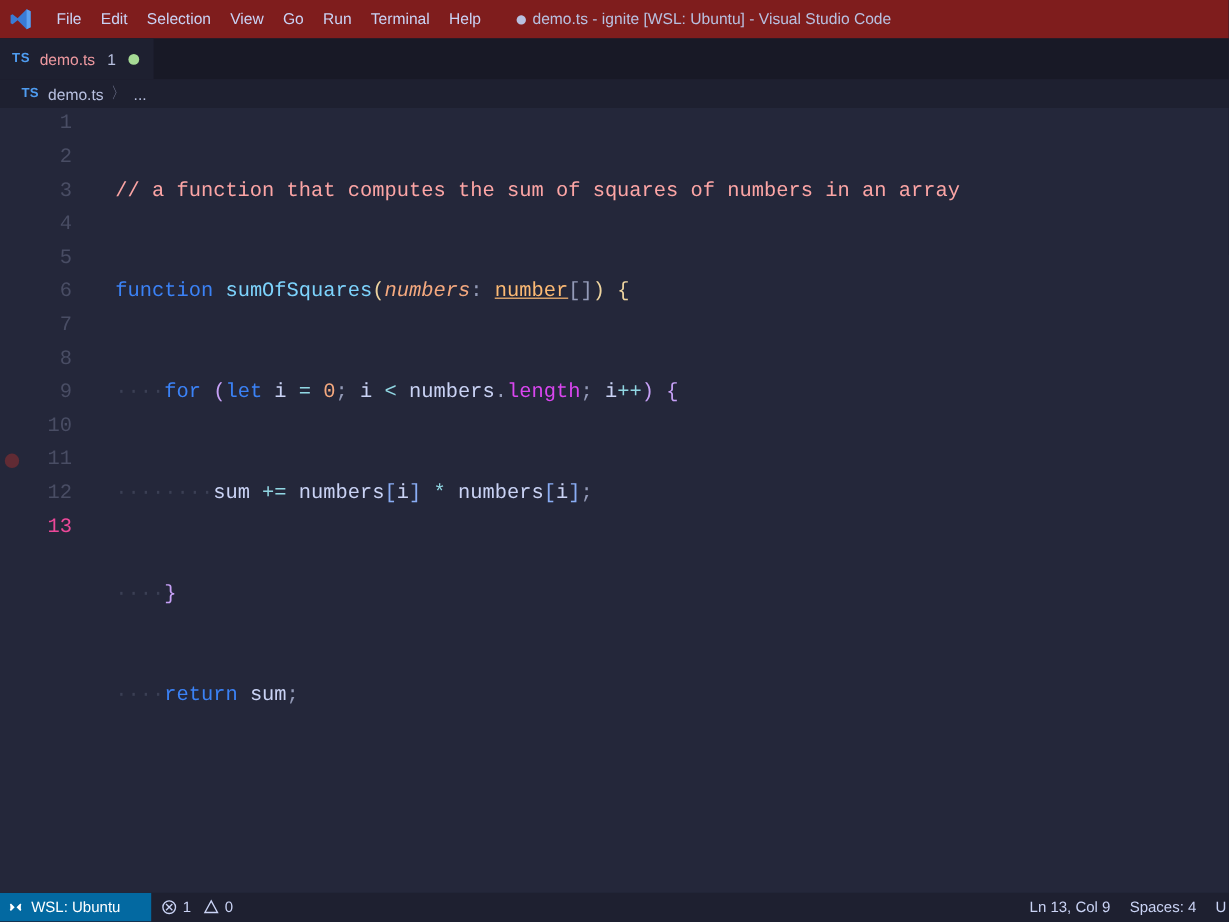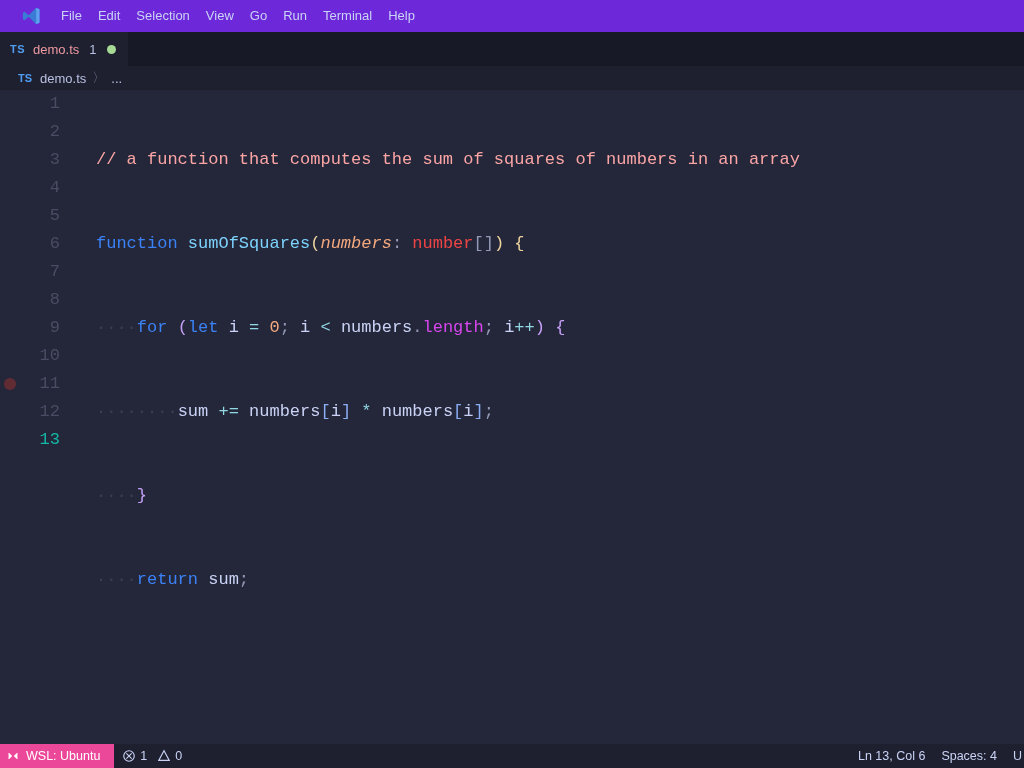--- a/index.html
+++ b/index.html
@@ -1,20 +1,20 @@
 <!DOCTYPE html>
 <html><head>
 <meta charset="utf-8">
 <style>
   * { box-sizing: border-box; margin: 0; padding: 0; }
   html, body { width: 1024px; height: 768px; overflow: hidden; background: #1e2030; font-family: "Segoe UI", Arial, sans-serif; color: #cad3f5; }
   .app { display: flex; flex-direction: column; height: 100%; }
 
   
-  .menubar { height: 32px; display: flex; align-items: center; padding: 0 21px; background: #6d28d9; font-size: 13px; }
+  .menubar { height: 32px; display: flex; align-items: center; padding: 0 7px; background: #7f1d1d; font-size: 13px; }
   .menubar .logo { width: 22px; height: 22px; margin-right: 10px; display:flex;align-items:center;justify-content:center;}
   .menubar .menu-item { padding: 0 8px; line-height: 32px; cursor: pointer; }
   .menubar .title { margin-left: 20px; color: #b8c0e0; }
   .menubar .title .dot { font-size: 18px; vertical-align: middle; margin-right:4px;}
 
   
   .tabbar { height: 34px; display: flex; align-items: stretch; background: #181926; }
   .tab { display: flex; align-items: center; padding: 0 12px 0 10px; font-size: 13px; color: #ee99a0; background:#1e2030;}
   .tab .ts-badge { color:#4f9cf0; font-weight:600; font-size:11px; margin-right:8px; letter-spacing:0.5px;}
   .tab .fname { margin-right:10px;}
@@ -23,44 +23,44 @@
 
   
   .breadcrumb { height: 24px; display:flex; align-items:center; padding-left:18px; font-size:13px; color:#b8c0e0; background:#1e2030;}
   .breadcrumb .ts-badge { color:#4f9cf0; font-weight:600; font-size:11px; margin-right:8px;}
   .breadcrumb .sep { margin: 0 6px; color:#6e738d;}
 
   
   .editor { flex:1; position:relative; background:#24273a; font-family: Consolas, "Courier New", monospace; font-size:17px; line-height:28px; overflow:hidden;}
   .gutter { position:absolute; left:0; top:0; width:82px; text-align:right; color:#494d64; }
   .gutter .ln { height:28px; padding-right:22px; }
-  .gutter .ln.cur { color:#14b8a6; }
+  .gutter .ln.cur { color:#ec4899; }
   .gutter .bpslot { position:absolute; left:4px; width:12px; height:12px; border-radius:50%; background:#612b34; top:8px; }
   .code { position:absolute; left:96px; right:0; top:0; white-space:pre; }
   .code .row { height:28px; position:relative; }
   .row .ws { color:#3b3f54; }
 
   
   .c-cmt   { color:#fca5a5; }
   .c-kw    { color:#3b82f6; }
   .c-fn    { color:#7dd3fc; }
   .c-var   { color:#cad3f5; }
   .c-param { color:#f5a97f; font-style:italic; }
-  .c-type  { color:#ef4444; }
+  .c-type  { color:#fdba74;text-decoration:underline; }
   .c-punc  { color:#939ab7; }
   .c-op    { color:#91d7e3; }
   .c-num   { color:#f5a97f; }
   .c-prop  { color:#d946ef; }
   .c-brace0{ color:#eed49f; }
   .c-brace1{ color:#c6a0f6; }
   .c-brace2{ color:#8aadf4; }
 
   
   .statusbar { height:24px; background:#1e2030; display:flex; align-items:center; font-size:12.5px; color:#cad3f5;}
-  .statusbar .remote { background:#ec4899; height:100%; display:flex; align-items:center; padding:0 14px 0 6px; color:#fff;}
+  .statusbar .remote { background:#0369a1; height:100%; display:flex; align-items:center; padding:0 26px 0 6px; color:#fff;}
   .statusbar .remote svg{margin-right:6px;}
   .statusbar .sb-item { padding:0 8px; display:flex; align-items:center; gap:4px;}
   .statusbar .spacer { flex:1; }
 </style>
 </head>
 <body>
 
 <div class="app">
 
   <div class="menubar">
@@ -71,20 +71,21 @@
         </svg>
     </div>
     <div class="menu-item">File</div>
     <div class="menu-item">Edit</div>
     <div class="menu-item">Selection</div>
     <div class="menu-item">View</div>
     <div class="menu-item">Go</div>
     <div class="menu-item">Run</div>
     <div class="menu-item">Terminal</div>
     <div class="menu-item">Help</div>
+    <div class="title"><span class="dot">●</span><span>demo.ts - ignite [WSL: Ubuntu] - Visual Studio Code</span></div>
   </div>
 
   <div class="tabbar">
     <div class="tab">
       <span class="ts-badge">TS</span>
       <span class="fname">demo.ts</span>
       <span class="mod-num">1</span>
       <span class="mod-dot"></span>
     </div>
   </div>
@@ -143,18 +144,18 @@
           <circle cx="8" cy="8" r="6" fill="none" stroke="#cad3f5" stroke-width="1.3"></circle>
           <path d="M5 5l6 6M11 5l-6 6" stroke="#cad3f5" stroke-width="1.3"></path>
         </svg>
       <span>1</span>
       <svg width="14" height="14" viewBox="0 0 16 16" style="margin-left:6px">
           <path d="M8 2l6 11H2z" fill="none" stroke="#cad3f5" stroke-width="1.3"></path>
         </svg>
       <span>0</span>
     </div>
     <div class="spacer"></div>
-    <div class="sb-item">Ln 13, Col 6</div>
+    <div class="sb-item">Ln 13, Col 9</div>
     <div class="sb-item">Spaces: 4</div>
     <div class="sb-item" style="padding-right:2px">U</div>
   </div>
 
 </div>
 
 </body></html>

